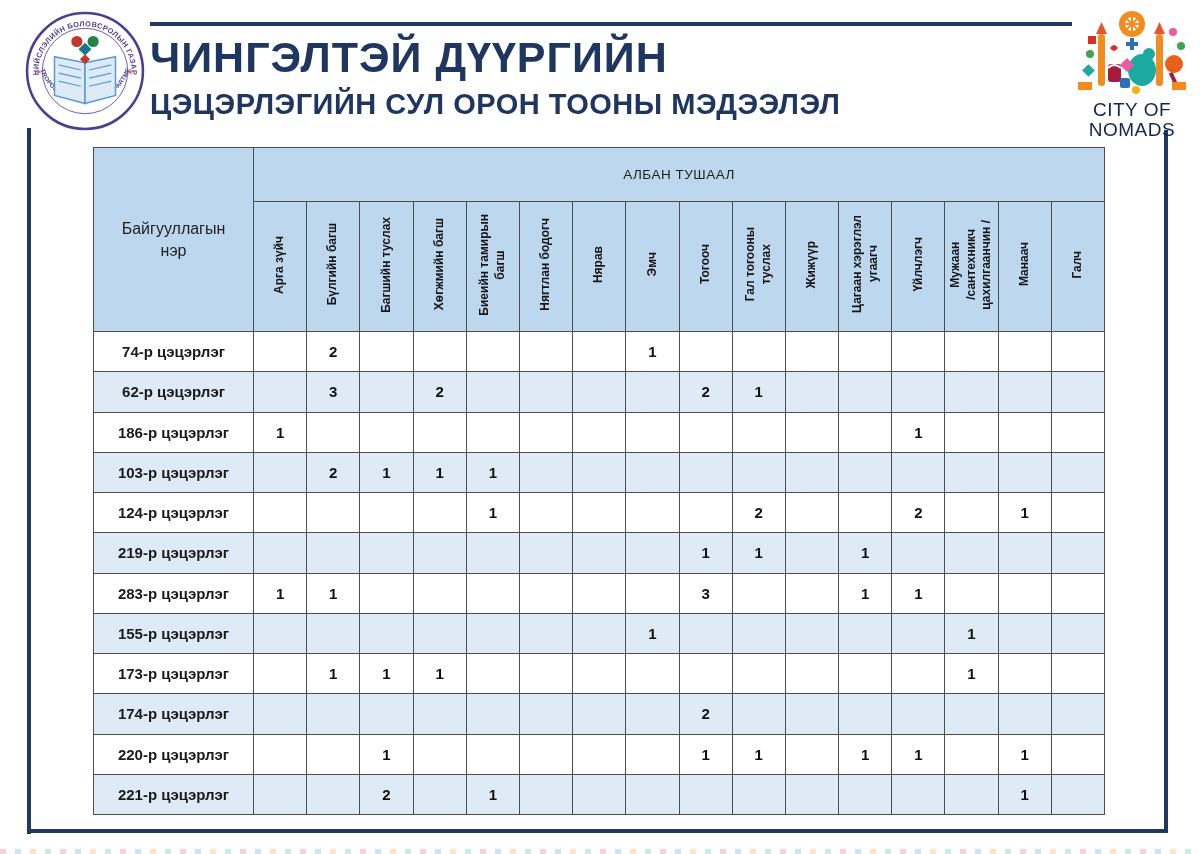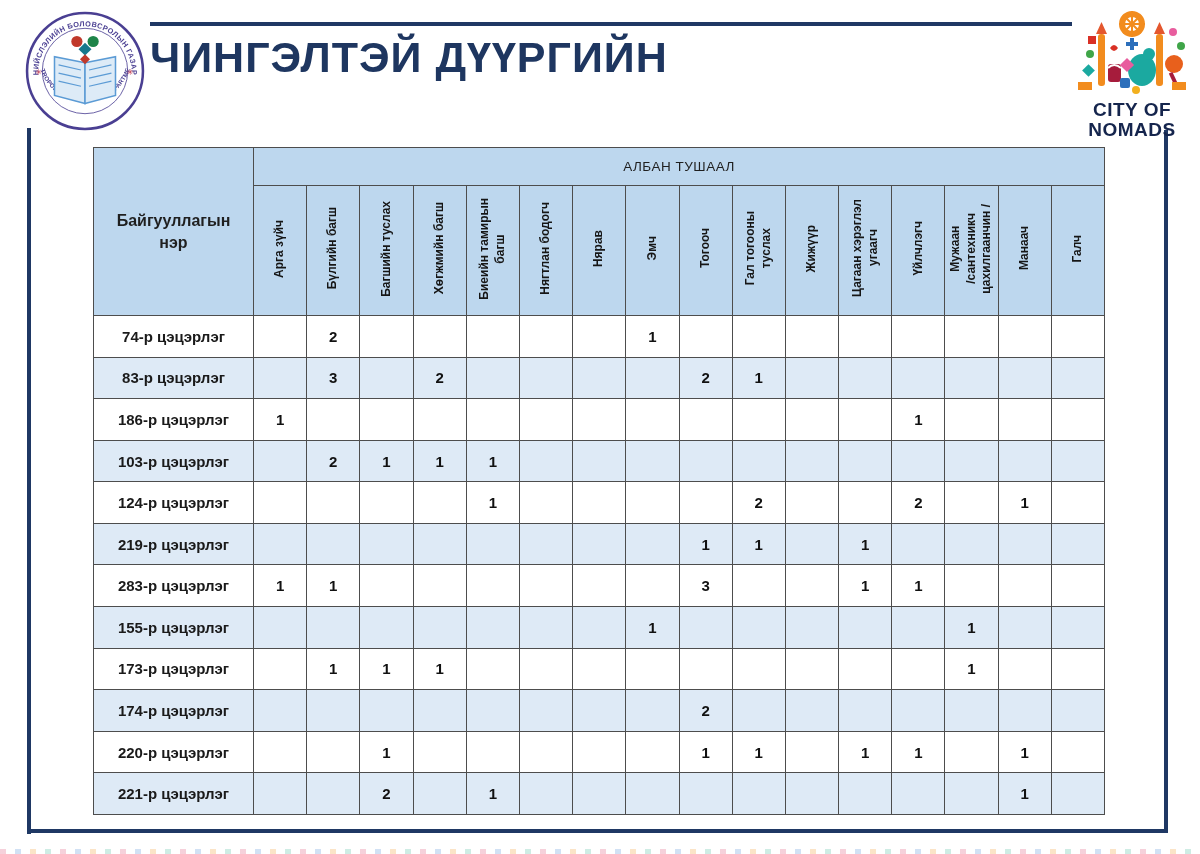--- a/index.html
+++ b/index.html
@@ -13,38 +13,38 @@
   .frame { position:absolute; background:#1f3864; }
   #frame-top    { left:150px; top:22px;  width:922px;  height:4px; }
   #frame-left   { left:27px;  top:128px; width:4px;    height:706px; }
   #frame-bottom { left:27px;  top:829px; width:1141px; height:4px; }
   #frame-right  { left:1164px;top:130px; width:4px;    height:703px; }
 
   .logo-left { position:absolute; left:24px; top:10px; width:122px; height:122px; }
   .logo-right { position:absolute; left:1072px; top:8px; width:120px; text-align:center; }
   .logo-right .mosaic { display:block; margin:0 auto; }
   .logo-right .brand {
-    font-weight:bold; color:#15254d; font-size:19px; line-height:1.05;
+    font-weight:normal; color:#15254d; font-size:19px; line-height:1.05;
     letter-spacing:0.5px; margin-top:2px;
   }
 
   .titles { position:absolute; left:150px; right:150px; top:34px; text-align:left; color:#1e3660; }
   .title-main  { font-size:43px; font-weight:bold; letter-spacing:1px; line-height:1.1; }
   .title-sub   { font-size:29px; font-weight:600; letter-spacing:0.5px; margin-top:7px; }
 
   .table-wrap { position:absolute; left:93px; top:147px; }
   table {
     border-collapse:collapse; table-layout:fixed;
     width:1012px; height:668px;
     border:1.5px solid #3c3c3c;
   }
   th, td { border:1px solid #4d4d4d; text-align:center; vertical-align:middle; }
   thead th { background:#bdd7ee; color:#1f1f1f; }
-  .corner-cell { width:160px; font-size:16px; font-weight:bold; white-space:pre-line; line-height:1.35; }
-  .group-cell  { height:38px; font-size:13.5px; font-weight:400; letter-spacing:0.5px; }
+  .corner-cell { width:160px; font-size:16px; font-weight:normal; white-space:pre-line; line-height:1.35; }
+  .group-cell  { height:54px; font-size:13.5px; font-weight:400; letter-spacing:0.5px; }
   .colhead-row th { height:130px; }
   .vlabel {
     writing-mode:vertical-rl;
     transform:rotate(180deg);
     white-space:pre-line;
     display:inline-block;
     max-height:122px;
     font-size:12px; font-weight:bold; line-height:1.3;
     color:#161616;
   }
@@ -140,20 +140,21 @@
     <rect x="96" y="74" width="14" height="8" fill="#f28c1e"></rect>
   </svg>
   <div class="brand">
     <div>CITY OF</div>
     <div>NOMADS</div>
   </div>
 </div>
 
 <div class="titles">
   <div class="title-main">ЧИНГЭЛТЭЙ ДҮҮРГИЙН</div>
+  <div class="title-sub">ЦЭЦЭРЛЭГИЙН СУЛ ОРОН ТООНЫ МЭДЭЭЛЭЛ</div>
 </div>
 
 <div class="table-wrap">
   <table>
     <colgroup>
       <col style="width:160px">
     </colgroup>
     <thead>
       <tr>
         <th rowspan="2" class="corner-cell">Байгууллагын
@@ -198,21 +199,21 @@
           <td class="val-cell"></td>
           <td class="val-cell"></td>
           <td class="val-cell"></td>
           <td class="val-cell"></td>
           <td class="val-cell"></td>
           <td class="val-cell"></td>
           <td class="val-cell"></td>
           <td class="val-cell"></td>
         </tr>
         <tr>
-          <td class="name-cell">83-р цэцэрлэг</td>
+          <td class="name-cell">62-р цэцэрлэг</td>
           <td class="val-cell"></td>
           <td class="val-cell">3</td>
           <td class="val-cell"></td>
           <td class="val-cell">2</td>
           <td class="val-cell"></td>
           <td class="val-cell"></td>
           <td class="val-cell"></td>
           <td class="val-cell"></td>
           <td class="val-cell">2</td>
           <td class="val-cell">1</td>

